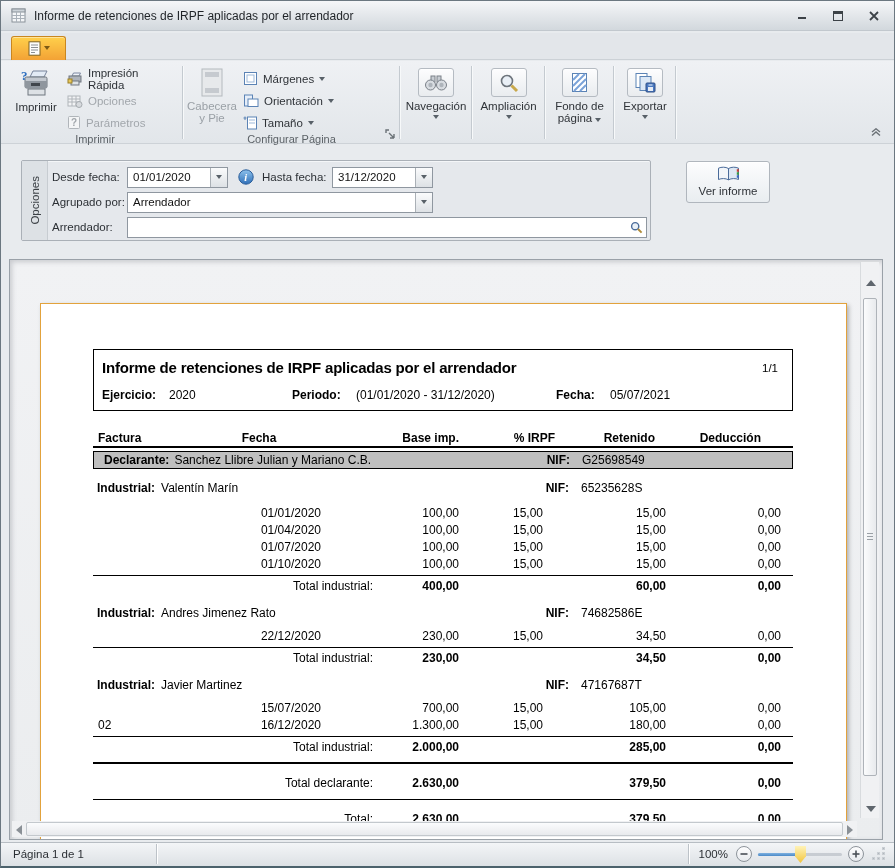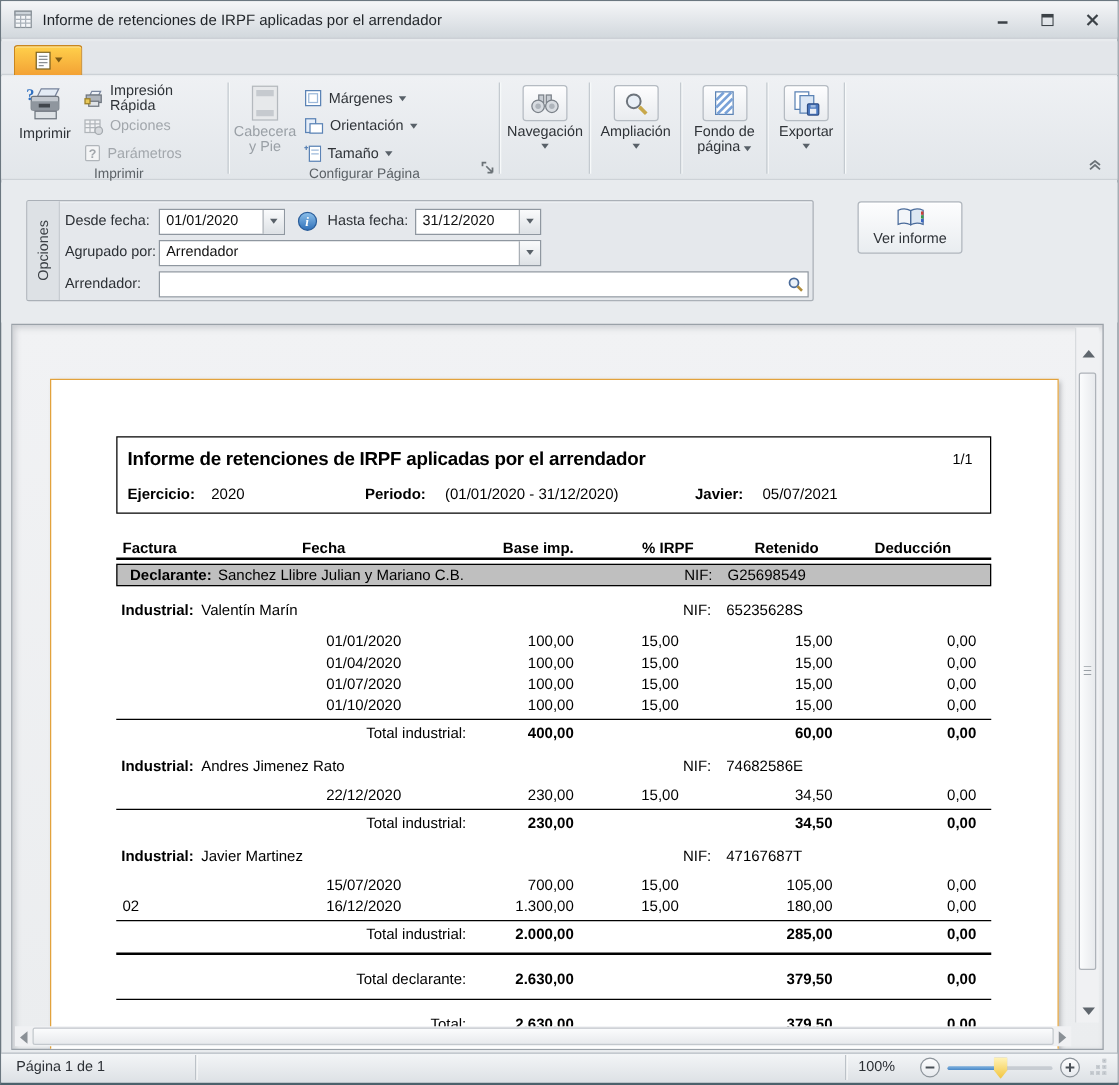--- a/index.html
+++ b/index.html
@@ -70,21 +70,21 @@
   .c5{grid-column:5;text-align:right;padding-right:4px;}
   .c6{grid-column:6;text-align:right;padding-right:12px;}
   .thead{margin-top:18px;height:19px;border-bottom:2px solid #000;font-weight:bold;}
   .thead .c2{text-align:center;padding-right:0;}
   .thead .c4{padding-right:0;}
   .thead .c5{padding-right:15px;}
   .thead .c6{padding-right:32px;}
   .decl-band{position:relative;height:18px;background:#bfbfbf;border:1px solid #000;margin-top:3px;font-size:12px;display:flex;align-items:center;}
   .decl-band .dlbl{font-weight:bold;padding-left:10px;}
   .decl-band .dname{padding-left:5px;}
-  .nif-lbl{position:absolute;left:440px;width:36px;text-align:right;font-weight:normal;}
+  .nif-lbl{position:absolute;left:440px;width:36px;text-align:right;font-weight:bold;}
   .nif-val{position:absolute;left:488px;}
   .ind-row{position:relative;height:16px;font-size:12px;margin-top:10px;display:flex;align-items:center;}
   .ind-row .ilbl{font-weight:bold;padding-left:4px;}
   .ind-row .iname{padding-left:6px;}
   .rows{margin-top:8px;}
   .trow.total{margin-top:3px;border-top:1px solid #000;height:20px;font-weight:bold;}
   .tlabel{grid-column:1/3;text-align:right;font-weight:normal;margin-right:-48px;white-space:nowrap;}
   .hline2{border-top:2px solid #000;margin-top:6px;}
   .hline1{border-top:1px solid #000;margin-top:7px;}
   .trow.grand{margin-top:10px;height:18px;font-weight:bold;}
@@ -100,21 +100,21 @@
   .harrow{position:absolute;top:4px;width:0;height:0;border-top:5px solid transparent;border-bottom:5px solid transparent;}
   .harrow.left{left:4px;border-right:6px solid #8a9096;}
   .harrow.right{right:4px;border-left:6px solid #8a9096;}
   .hthumb{position:absolute;left:14px;right:14px;top:1px;bottom:1px;border:1px solid #c3c8cd;border-radius:2px;background:linear-gradient(#fbfcfd,#e8eaed);}
 
   
   .statusbar{height:24px;background:linear-gradient(#f3f5f7,#dde1e5);border-top:1px solid #b7bdc3;display:flex;align-items:center;font-size:11.5px;color:#2c3035;flex:none;padding:2px 8px;}
   .sb-page{width:147px;padding-left:4px;}
   .sb-sep{width:1px;height:20px;background:#bcc2c8;box-shadow:1px 0 0 #fff;flex:none;}
   .sb-spacer{flex:1;}
-  .sb-zoom-text{margin:0 20px 0 10px;}
+  .sb-zoom-text{margin:0 8px 0 10px;}
   .roundbtn{width:16px;height:16px;border:1px solid #8d949b;border-radius:50%;background:linear-gradient(#fdfdfe,#e7eaee);display:flex;align-items:center;justify-content:center;flex:none;}
   .slider{position:relative;width:84px;height:17px;margin:0 6px;flex:none;}
   .slider .track{position:absolute;left:0;right:0;top:7px;height:3px;background:#c7ccd2;border-radius:2px;}
   .slider .fill{position:absolute;left:0;width:42px;top:7px;height:3px;background:linear-gradient(#7fb2e0,#4a89c8);border-radius:2px;}
   .slider .thumb{position:absolute;left:37px;top:0;width:11px;height:17px;background:linear-gradient(#fff3b8,#f2c53e);clip-path:polygon(0 0,100% 0,100% 60%,50% 100%,0 60%);filter:drop-shadow(0 0 1px #a8861f);}
   .sb-grip{position:relative;width:14px;height:14px;margin-left:8px;flex:none;}
   .sb-grip i{position:absolute;width:3px;height:3px;background:#b0b6bc;box-shadow:inset 0 0 0 1px #c9ced3;}
 </style>
 </head>
 <body>
@@ -401,21 +401,21 @@
       <div class="report">
 
         <div class="rheadbox">
           <div class="rtitle">Informe de retenciones de IRPF aplicadas por el arrendador</div>
           <div class="rpagenum">1/1</div>
           <div class="rmeta">
             <span class="b" style="left:8px;">Ejercicio:</span>
             <span style="left:75px;">2020</span>
             <span class="b" style="left:198px;">Periodo:</span>
             <span style="left:262px;">(01/01/2020 - 31/12/2020)</span>
-            <span class="b" style="left:462px;">Javier:</span>
+            <span class="b" style="left:462px;">Fecha:</span>
             <span style="left:516px;">05/07/2021</span>
           </div>
         </div>
 
         <div class="trow thead">
           <span class="c1">Factura</span>
           <span class="c2">Fecha</span>
           <span class="c3">Base imp.</span>
           <span class="c4">% IRPF</span>
           <span class="c5">Retenido</span>

